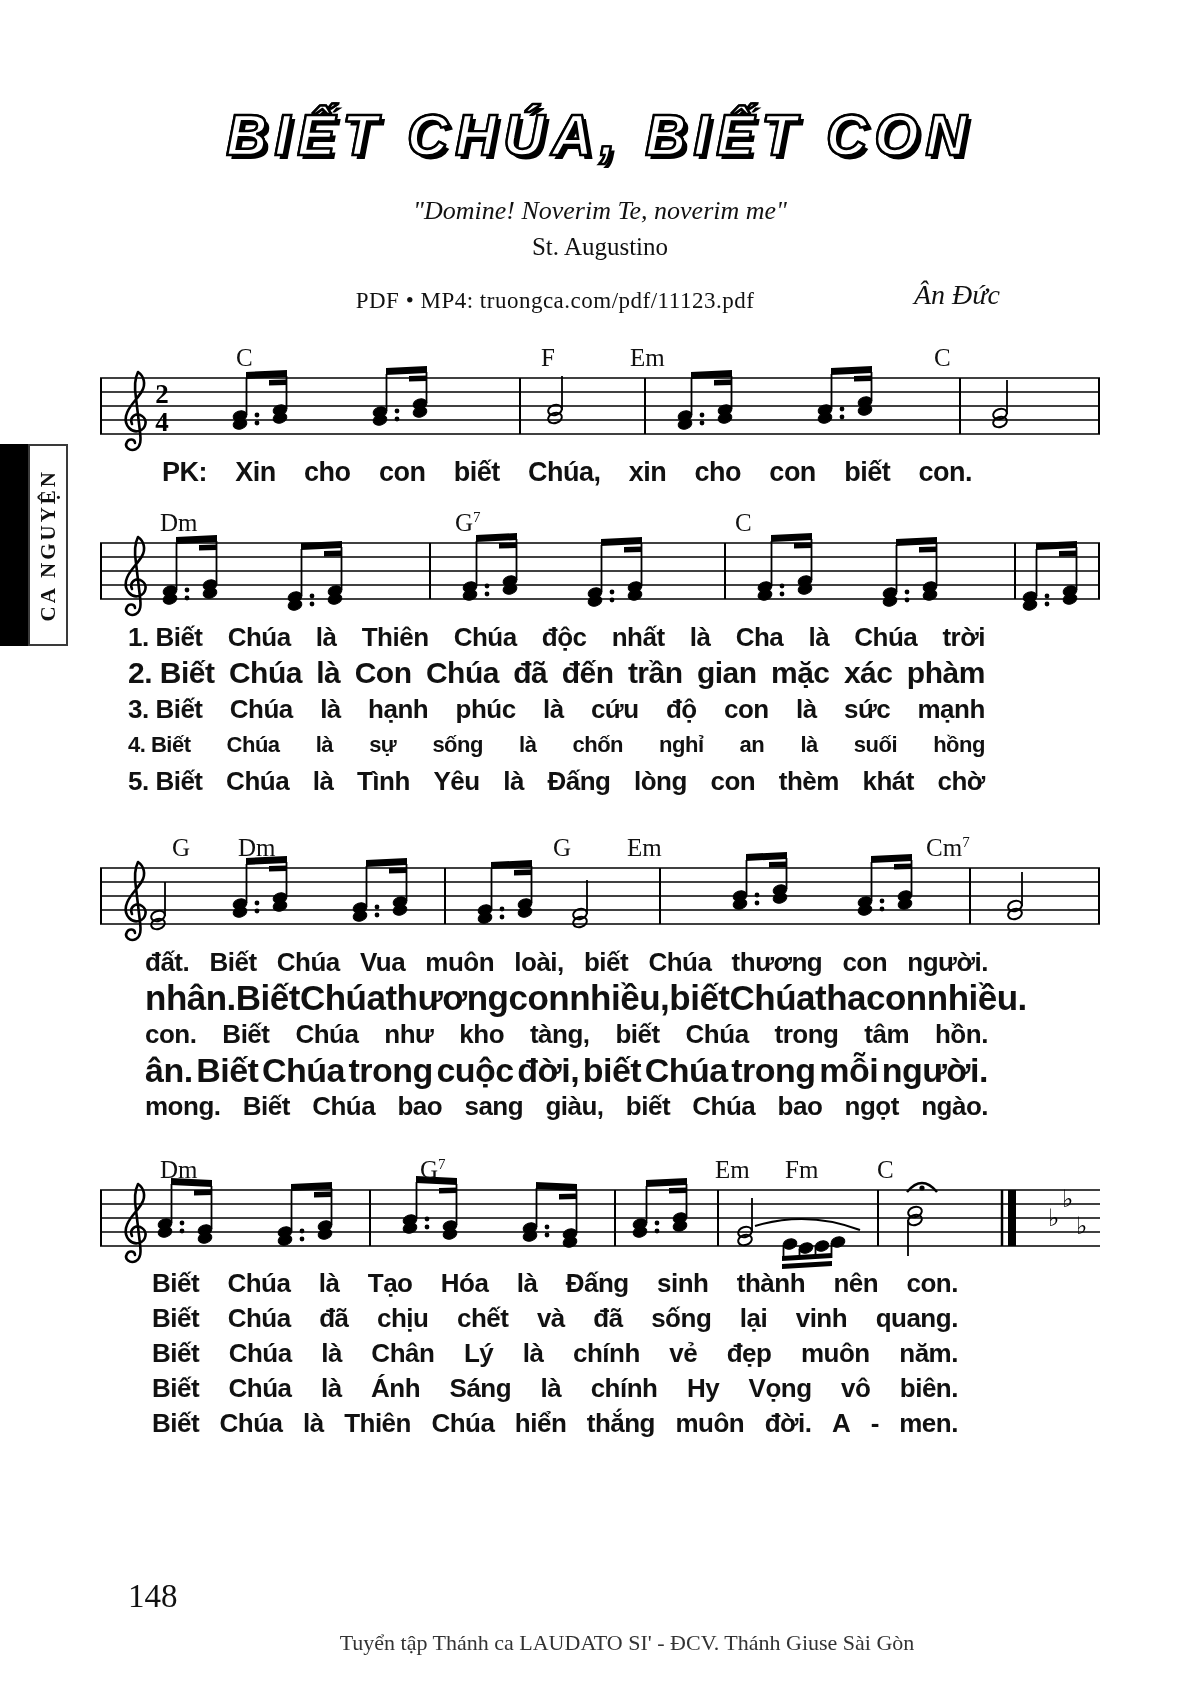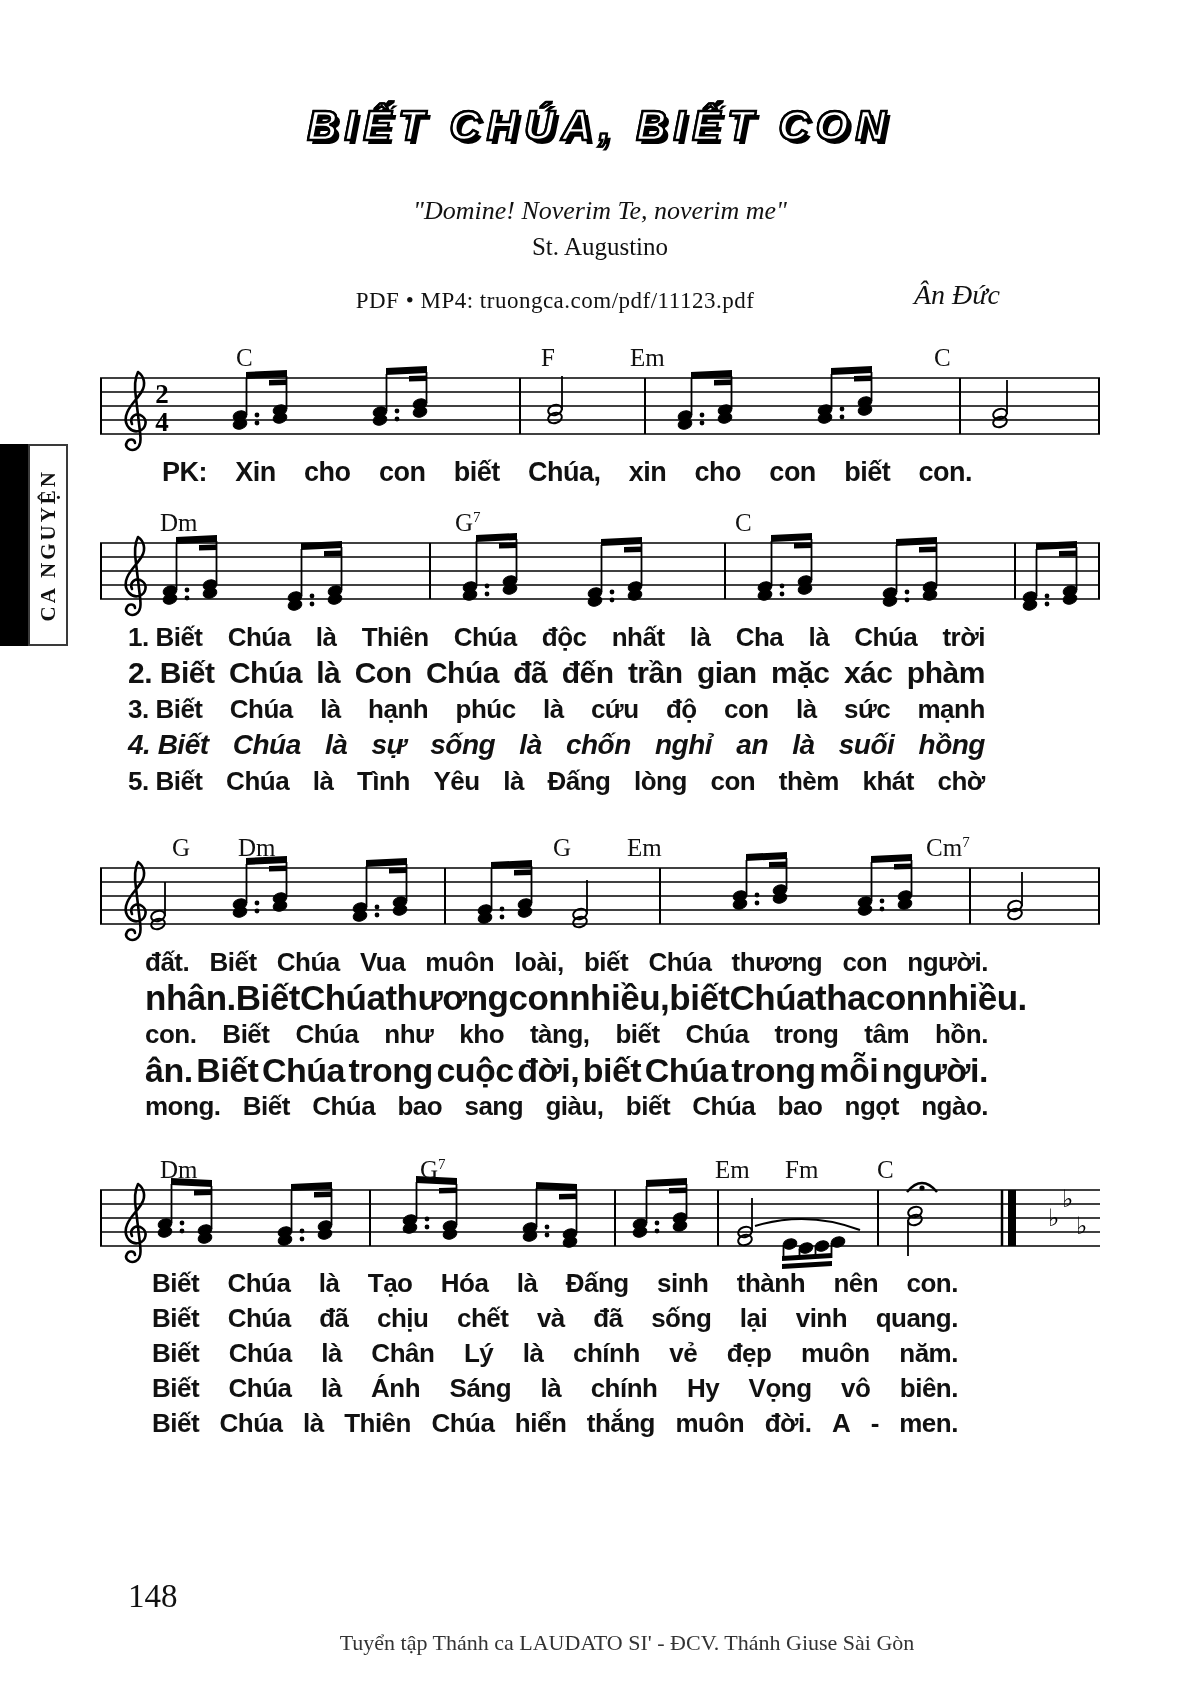--- a/index.html
+++ b/index.html
@@ -5,21 +5,21 @@
   html,body{margin:0;padding:0;background:#9a9a9a;}
   .page{
     position:relative;width:1200px;height:1696px;margin:0 auto;
     background:#ffffff;color:#111;overflow:hidden;
     font-family:"Liberation Serif",serif;
   }
   
   .title{
     position:absolute;top:102px;left:0;width:100%;text-align:center;
     font-family:"Liberation Sans",sans-serif;
-    font-style:italic;font-weight:800;font-size:42px;letter-spacing:7px;
+    font-style:italic;font-weight:800;font-size:57px;letter-spacing:7px;
     color:#fff;
     -webkit-text-stroke:2.4px #000;
     text-shadow:4px 4px 0 #000,-1px -1px 0 #000,1px -1px 0 #000,-1px 1px 0 #000,1px 1px 0 #000;
     white-space:nowrap;
   }
   .subtitle{
     position:absolute;top:196px;left:0;width:100%;text-align:center;
     font-style:italic;font-size:26px;
   }
   .attribution{
@@ -295,21 +295,21 @@
           <span>hạnh</span>
           <span>phúc</span>
           <span>là</span>
           <span>cứu</span>
           <span>độ</span>
           <span>con</span>
           <span>là</span>
           <span>sức</span>
           <span>mạnh</span>
         </div>
-        <div class="lyric-line" style="padding-left: 28px; padding-right: 115px; font-size: 28px; line-height: 36px; font-style: italic;">
+        <div class="lyric-line" style="padding-left: 28px; padding-right: 115px; font-size: 22px; line-height: 36px;">
           <span>4. Biết</span>
           <span>Chúa</span>
           <span>là</span>
           <span>sự</span>
           <span>sống</span>
           <span>là</span>
           <span>chốn</span>
           <span>nghỉ</span>
           <span>an</span>
           <span>là</span>

